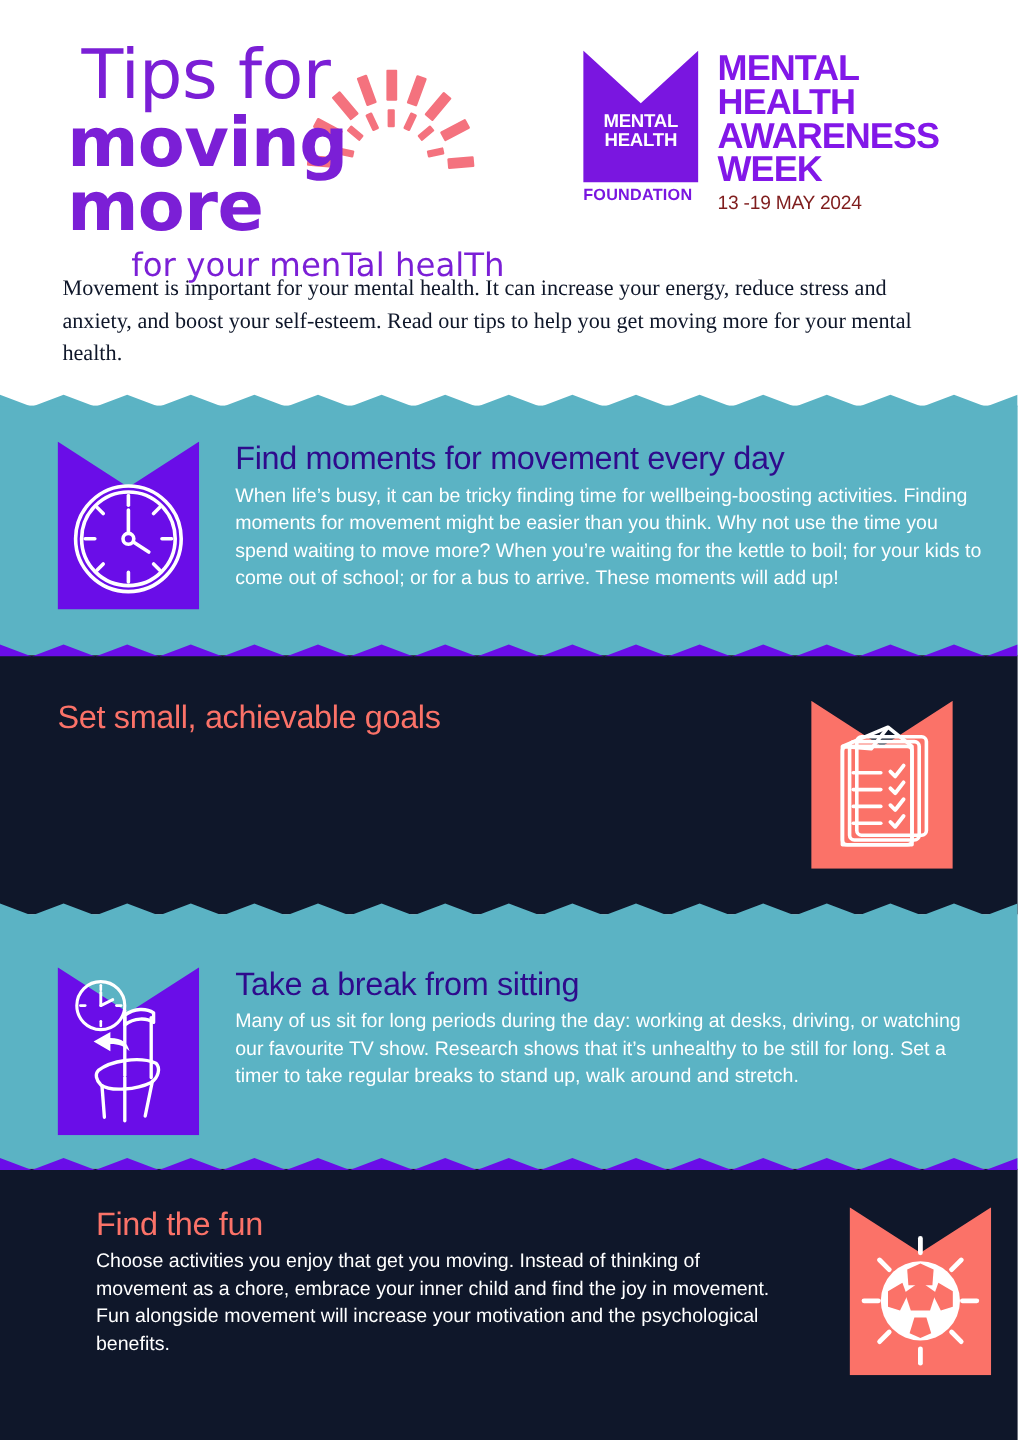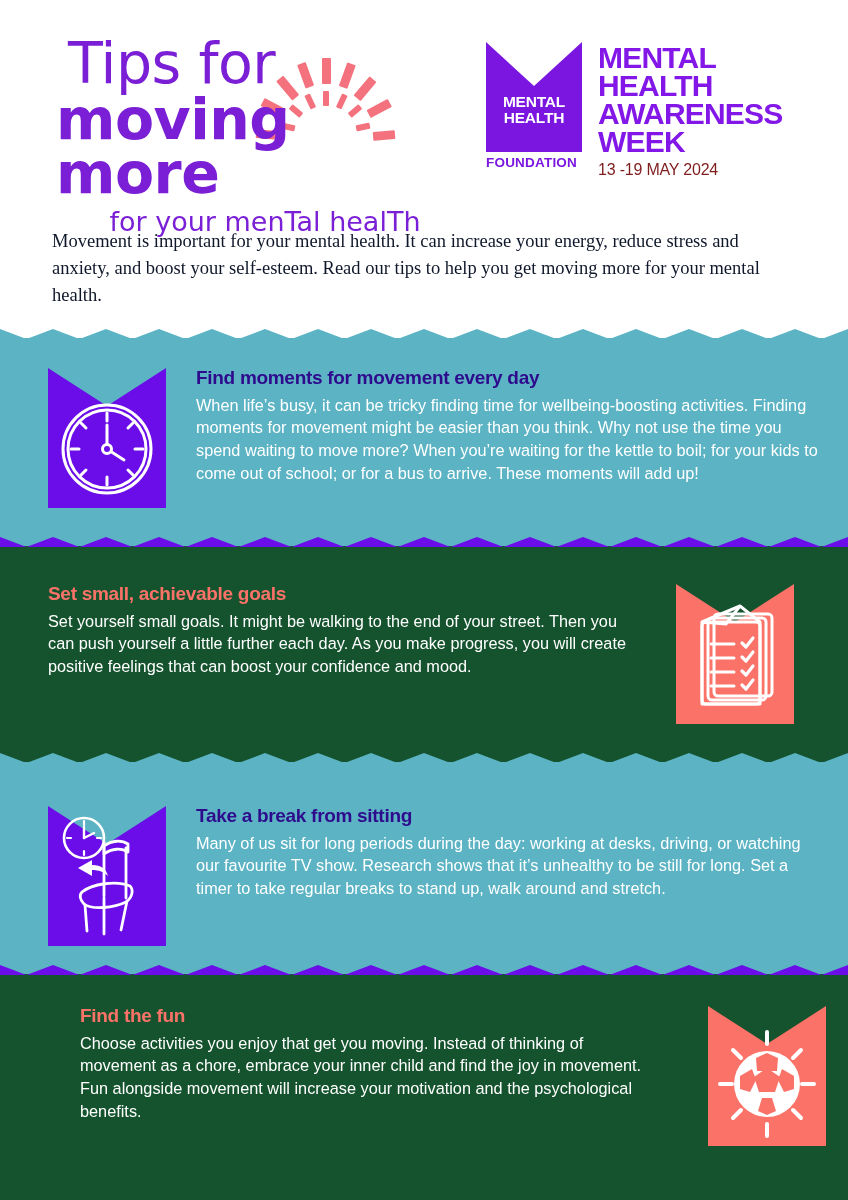--- a/index.html
+++ b/index.html
@@ -62,30 +62,30 @@
     font-size:18.5px; line-height:1.46; color:#0f172a;
     font-family:Liberation Serif, serif;
   }
 
   
   .band { position:absolute; left:0; width:848px; }
 
   .zig { position:absolute; left:0; width:848px; height:20px; z-index:4; }
 
   .band-teal   { background:#5BB3C4; }
-  .band-purple { background:#14532d; }
+  .band-purple { background:#0f172a; }
 
   .row { position:absolute; display:flex; gap:0; }
 
   .icon-badge { position:relative; width:118px; height:140px; flex:0 0 118px; }
   .icon-badge svg { position:absolute; inset:0; width:100%; height:100%; }
 
   .txt { position:relative; }
   .head {
-    font-weight:bold; letter-spacing:-0.3px; font-size:19px;
+    font-weight:normal; letter-spacing:-0.3px; font-size:27px;
     font-family:"Liberation Sans", sans-serif; line-height:1.08;
   }
   .head-dark { color:#2E0B8C; }
   .head-coral { color:#FB7268; }
   .body {
     color:#ffffff; font-size:16.3px; line-height:1.40; margin-top:5px;
     font-family:"Liberation Sans", sans-serif;
   }
 </style>
 </head>
@@ -188,21 +188,20 @@
   </div>
 
   <div class="band band-purple" style="top:546px; height:216px;">
     <svg class="zig" style="top:-19px;" viewBox="0 0 848 20" preserveAspectRatio="none">
       <path d="M0,20 L0,10 L26.5,20 L53,10 L79.5,20 L106,10 L132.5,20 L159,10 L185.5,20 L212,10 L238.5,20 L265,10 L291.5,20 L318,10 L344.5,20 L371,10 L397.5,20 L424,10 L450.5,20 L477,10 L503.5,20 L530,10 L556.5,20 L583,10 L609.5,20 L636,10 L662.5,20 L689,10 L715.5,20 L742,10 L768.5,20 L795,10 L821.5,20 L848,10 L848,20 Z" fill="#6A0DE8"></path>
     </svg>
 
     <div class="row" style="left:48px; top:38px; width:780px;">
       <div class="txt" style="width:580px;">
         <div class="head head-coral">Set small, achievable goals</div>
-        <div class="body">Set yourself small goals. It might be walking to the end of your street. Then you can push yourself a little further each day. As you make progress, you will create positive feelings that can boost your confidence and mood.</div>
       </div>
       <div class="icon-badge" style="margin-left:48px;">
         <svg viewBox="0 0 118 140">
           <path d="M0,0 L0,140 L118,140 L118,0 L59,38 Z" fill="#FB7268"></path>
           <g fill="none" stroke="#ffffff" stroke-width="3" stroke-linejoin="round">
             <rect x="38" y="30" width="58" height="82" rx="4"></rect>
             <rect x="32" y="34" width="58" height="82" rx="4"></rect>
             <rect x="26" y="38" width="58" height="82" rx="4"></rect>
             <path d="M26,38 L26,120 L84,120 L84,38 L64,22 L26,38 Z"></path>
             <path d="M64,22 L50,40 L26,38"></path>

